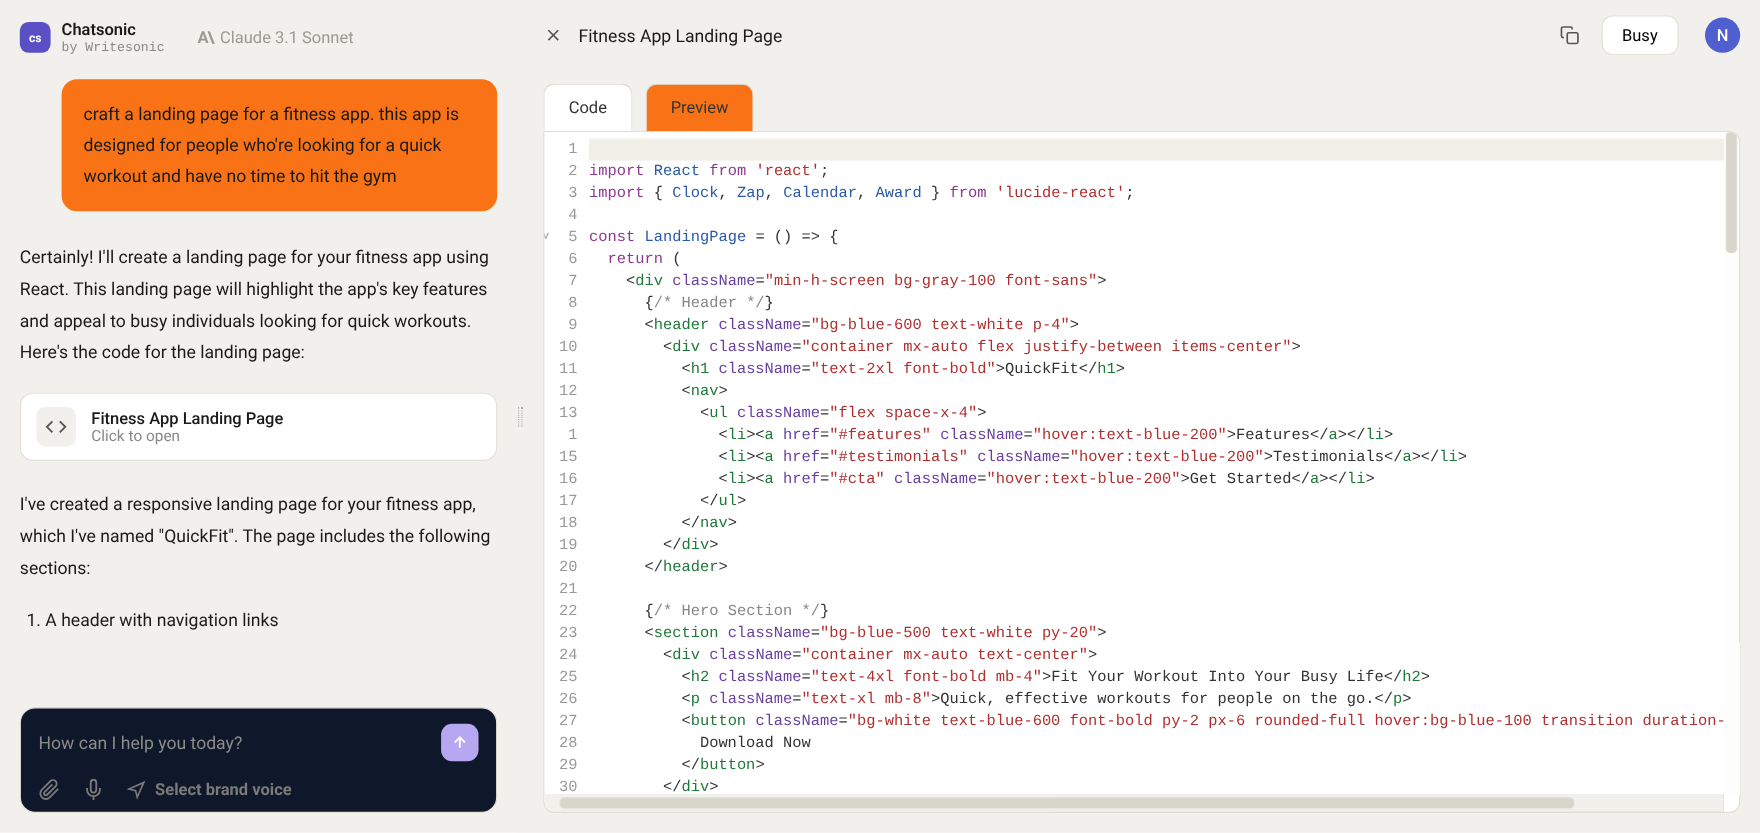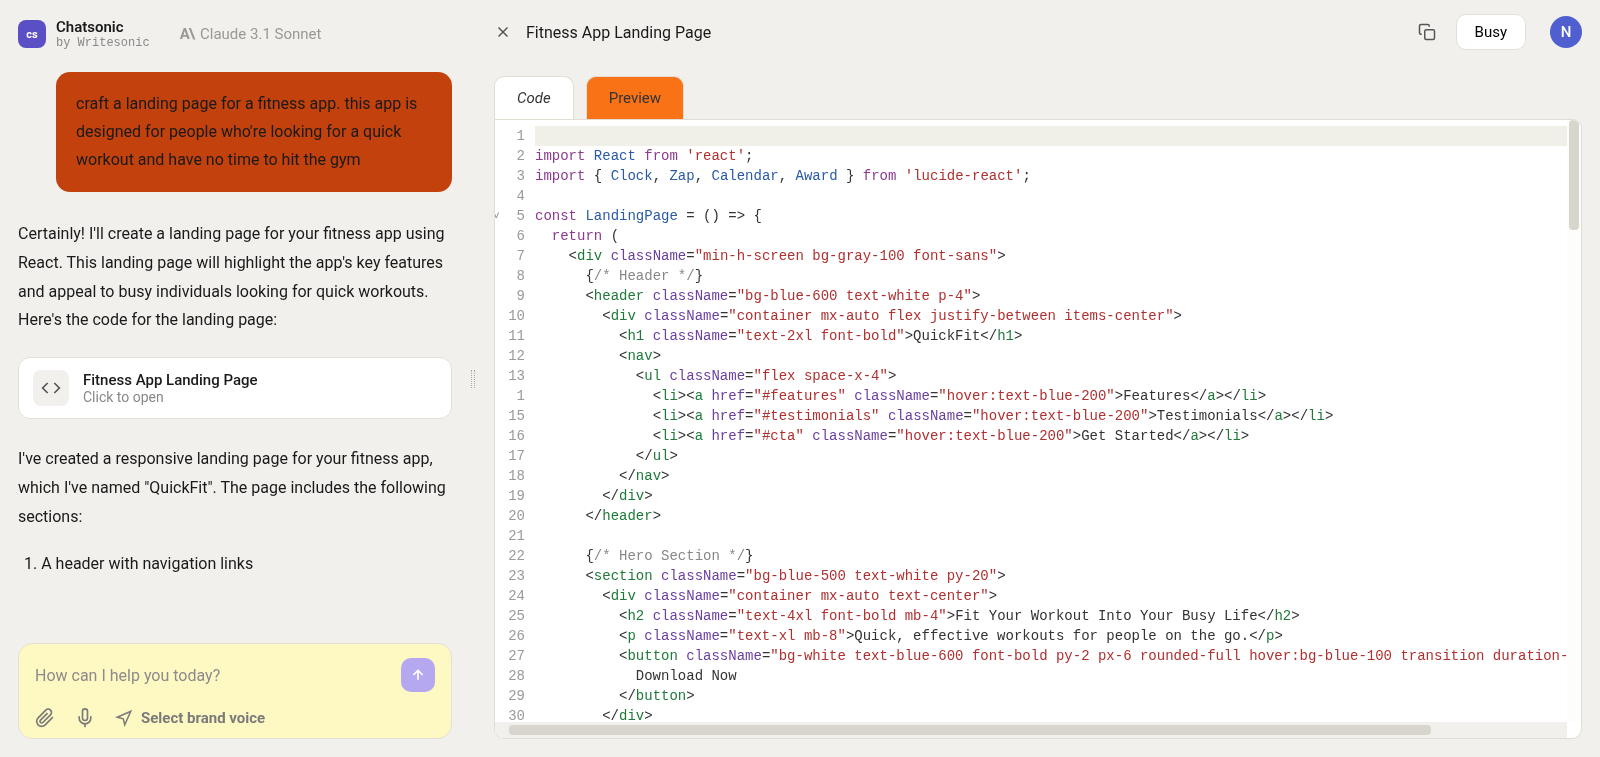--- a/index.html
+++ b/index.html
@@ -41,21 +41,21 @@
   font-size: 11px;
   font-weight: 700;
   display: flex; align-items: center; justify-content: center;
 }
 .app-name { font-size: 15px; font-weight: 600; color: #1a1a1a; }
 .app-sub { font-size: 12px; color: #888; font-family: Liberation Mono, monospace; }
 .model-row { display: flex; align-items: center; gap: 6px; margin-left: 20px; color: #9a9992; font-size: 15px; }
 .model-ic { font-weight: 700; letter-spacing: -1px; }
 
 .user-msg {
-  background: #c2410c;
+  background: #f97316;
   border-radius: 14px;
   padding: 18px 20px;
   font-size: 16px;
   line-height: 1.75;
   color: #1a1a1a;
   margin-left: 38px;
   margin-bottom: 28px;
 }
 .asst-text {
   font-size: 16px;
@@ -83,21 +83,21 @@
 }
 .artifact-title { font-size: 15px; font-weight: 500; color: #1a1a1a; }
 .artifact-sub { font-size: 14px; color: #888; }
 
 .list-item { font-size: 16px; color: #1a1a1a; margin-left: 6px; margin-bottom: 10px; }
 
 .input-area {
   padding: 0 18px 18px 18px;
 }
 .input-box {
-  background: #fef9c3;
+  background: #0f172a;
   border: 1px solid #e3e0d8;
   border-radius: 14px;
   padding: 14px 16px 10px 16px;
 }
 .input-row1 { display: flex; align-items: center; justify-content: space-between; margin-bottom: 16px; }
 .placeholder { font-size: 16px; color: #8b8b8b; }
 .send-btn {
   width: 34px; height: 34px;
   background: #b5a8f0;
   border-radius: 10px;
@@ -162,21 +162,21 @@
 .tab {
   padding: 12px 22px;
   background: #f97316;
   border: 1px solid #e0ddd4;
   border-bottom: none;
   border-radius: 10px 10px 0 0;
   font-size: 15px;
   cursor: pointer;
   color: #333;
 }
-.tab.active { background: #fff; font-style: italic; }
+.tab.active { background: #fff; }
 
 .editor {
   flex: 1;
   background: #fff;
   margin: 0 18px 18px 18px;
   border: 1px solid #e0ddd4;
   border-radius: 0 10px 10px 10px;
   overflow: hidden;
   display: flex;
   font-family: "SFMono-Regular", Consolas, "Liberation Mono", Menlo, monospace;

